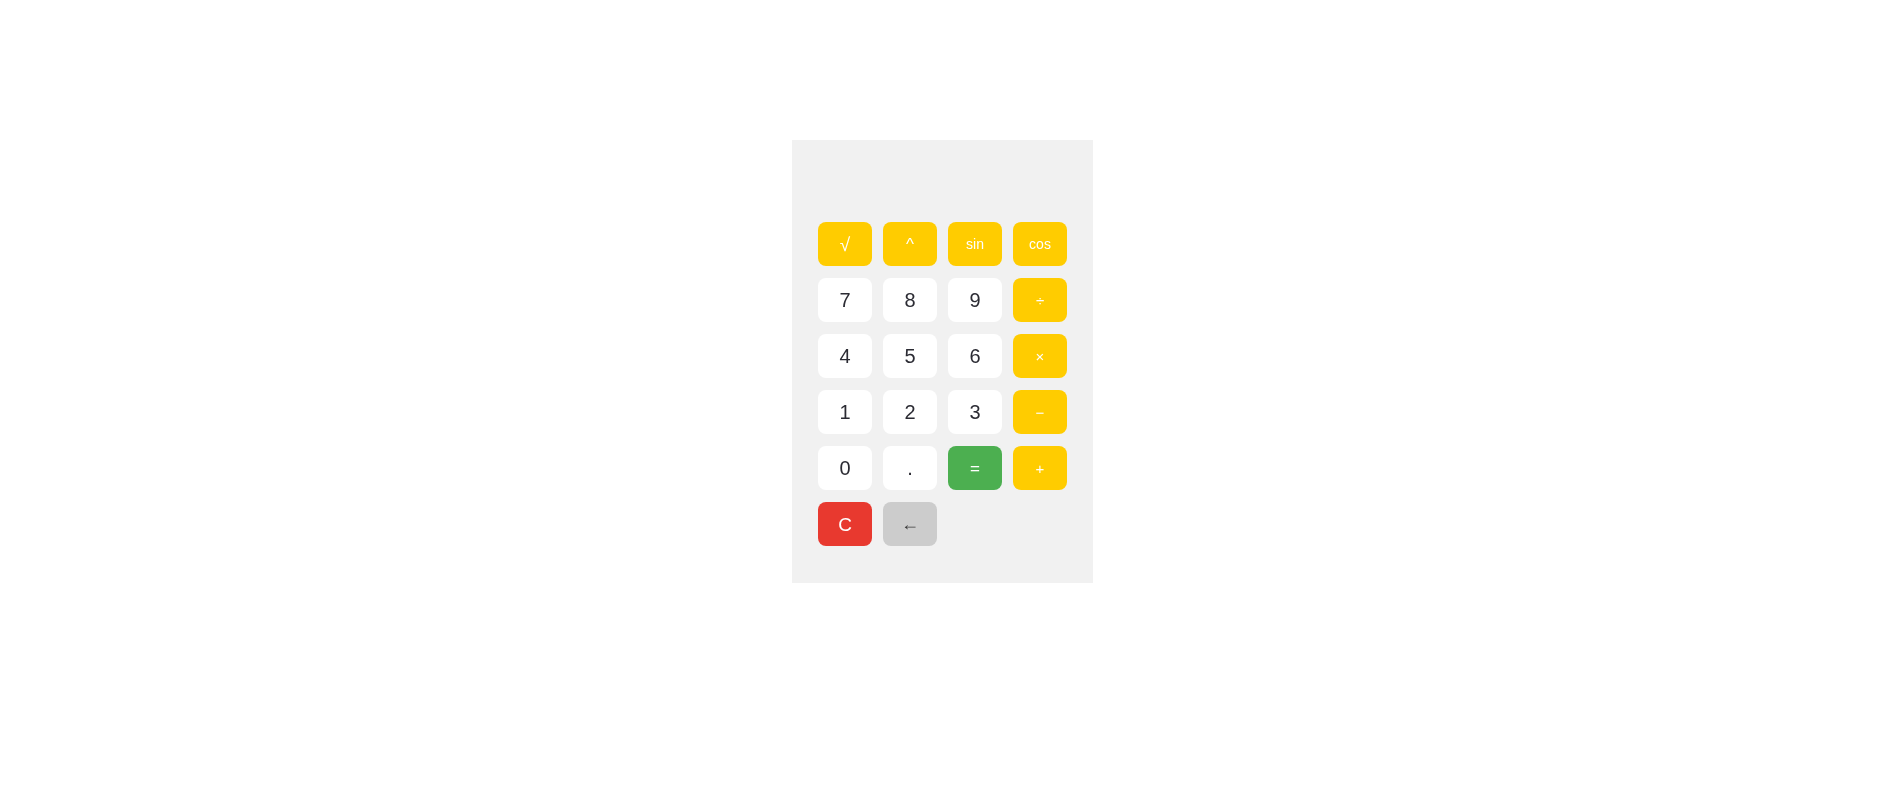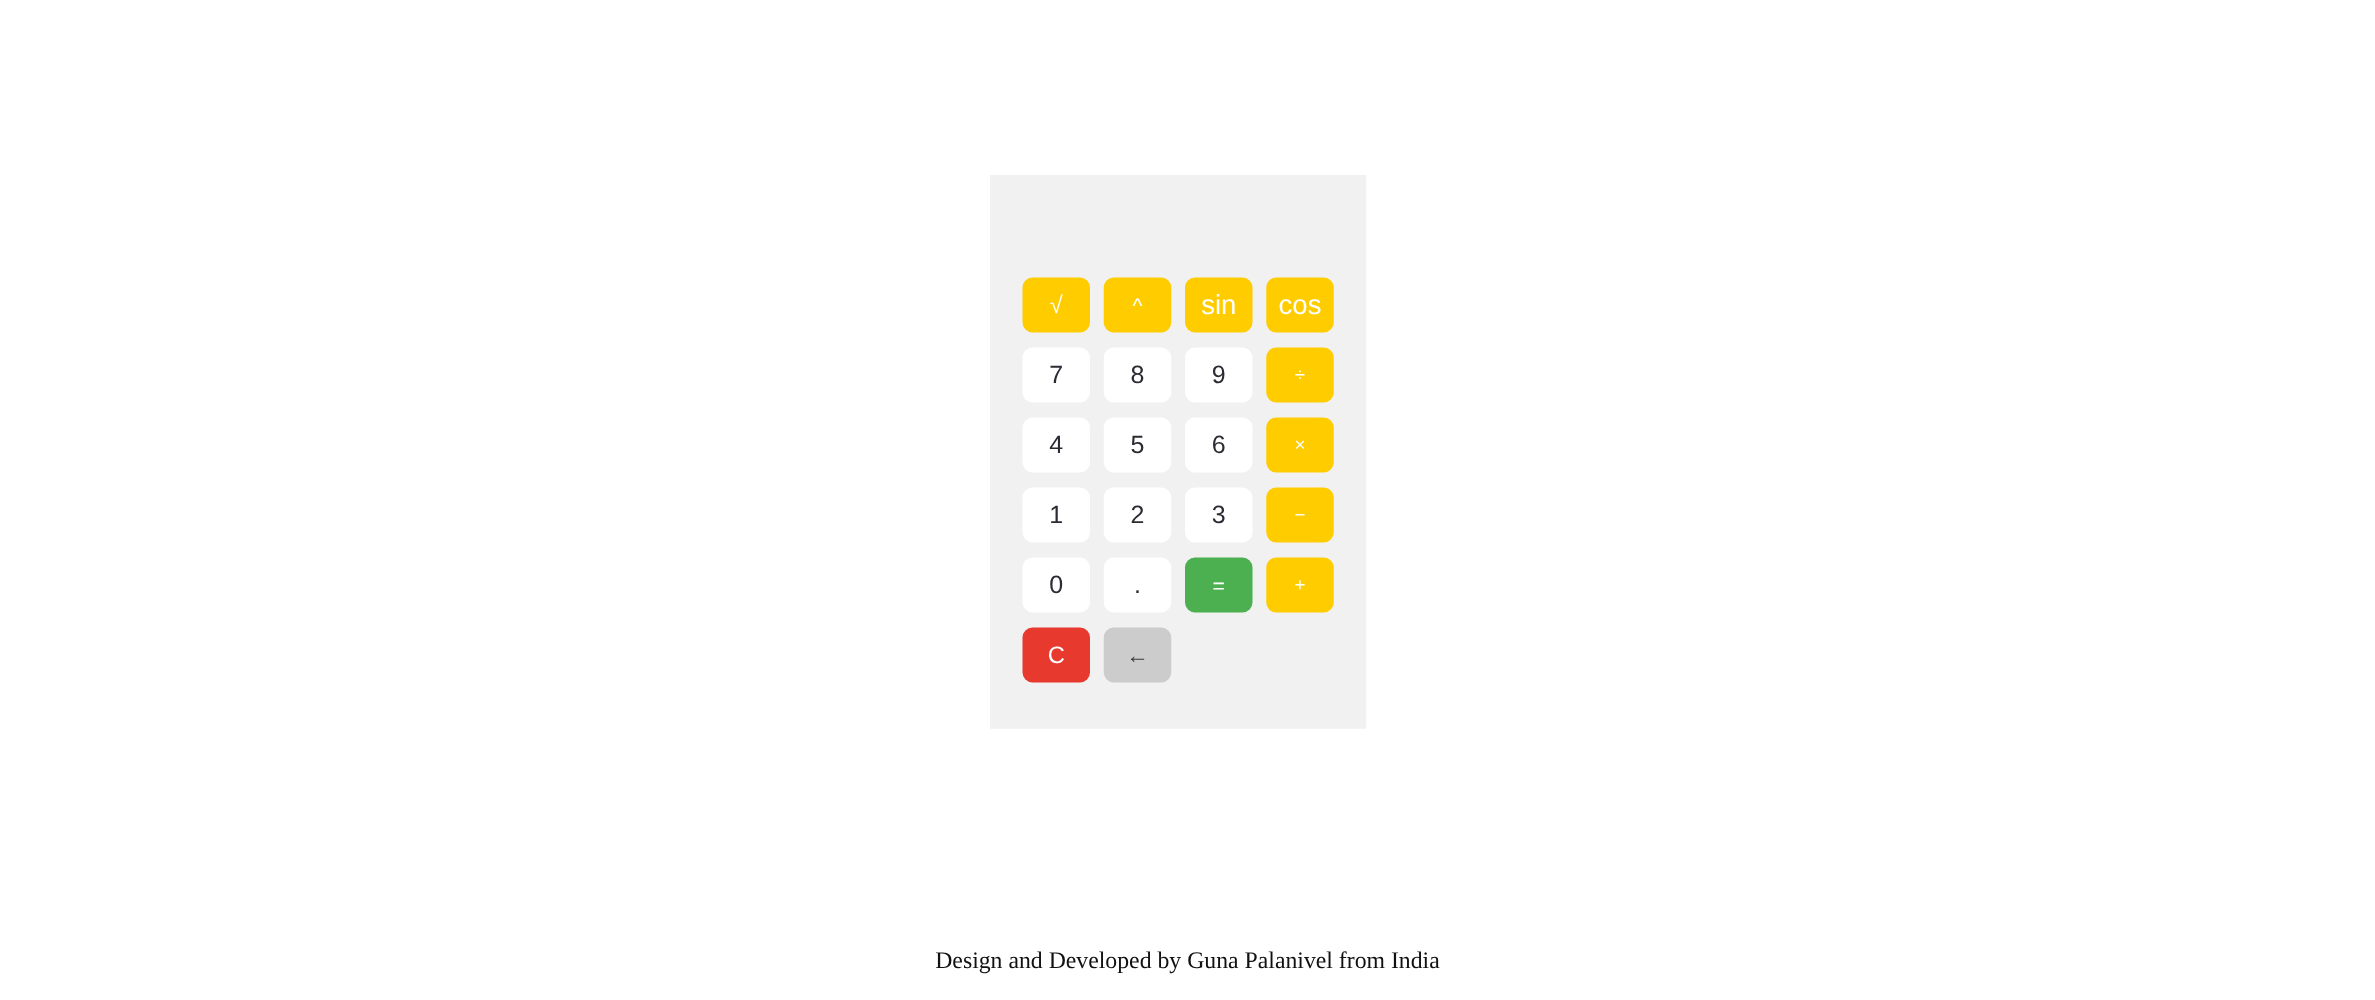--- a/index.html
+++ b/index.html
@@ -115,21 +115,21 @@
   .key.back {
     background: #cccccc;
     color: #3a3a3a;
     font-size: 18px;
   }
 
   .key.dot { font-size: 20px; }
 
   .key.sqrt { font-size: 19px; }
   .key.caret { font-size: 17px; }
-  .key.trig { font-size: 22px; }
+  .key.trig { font-size: 14px; }
 
   
   .footer {
     position: absolute;
     left: 0;
     top: 758px;
     width: 1900px;
     text-align: center;
     font-family: "Liberation Serif", serif;
     font-size: 19px;
@@ -166,15 +166,14 @@
         <button class="key num">0</button>
         <button class="key num dot">.</button>
         <button class="key equals">=</button>
         <button class="key op">+</button>
         <button class="key clear">C</button>
         <button class="key back">←</button>
       </div>
 
   </div>
 
-  <div class="footer">Design and Developed by Guna Palanivel from India</div>
 
 </div>
 
 </body></html>

